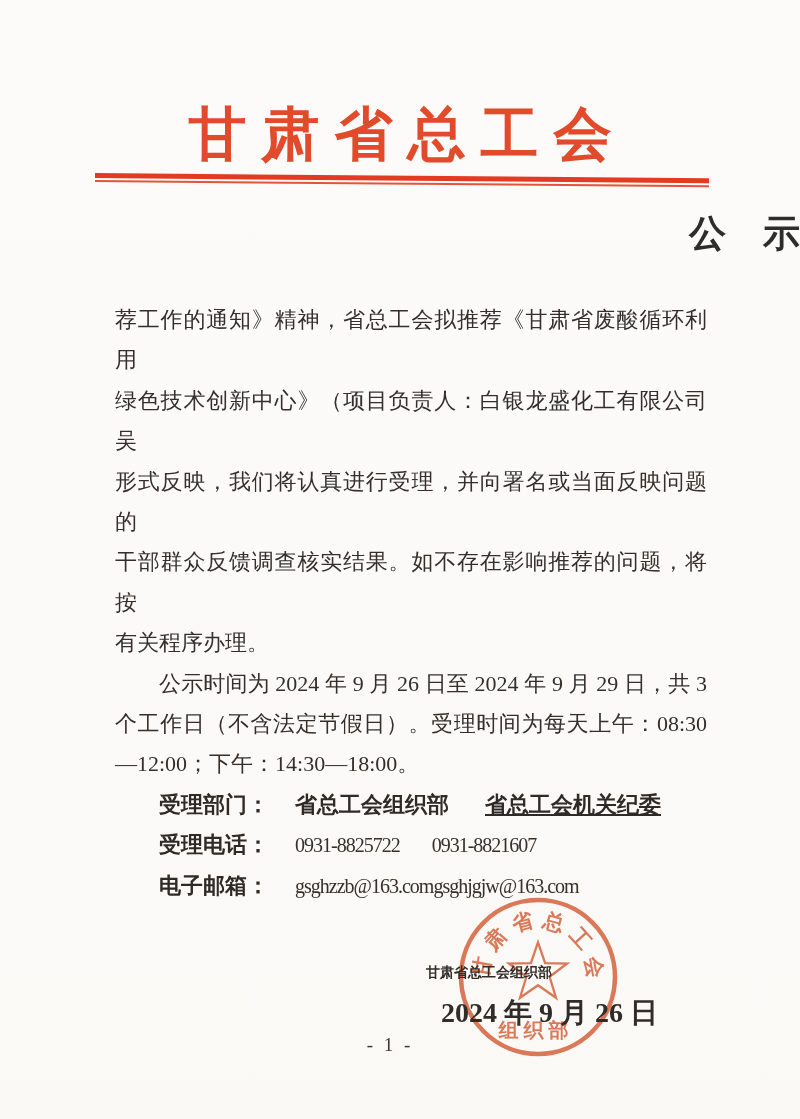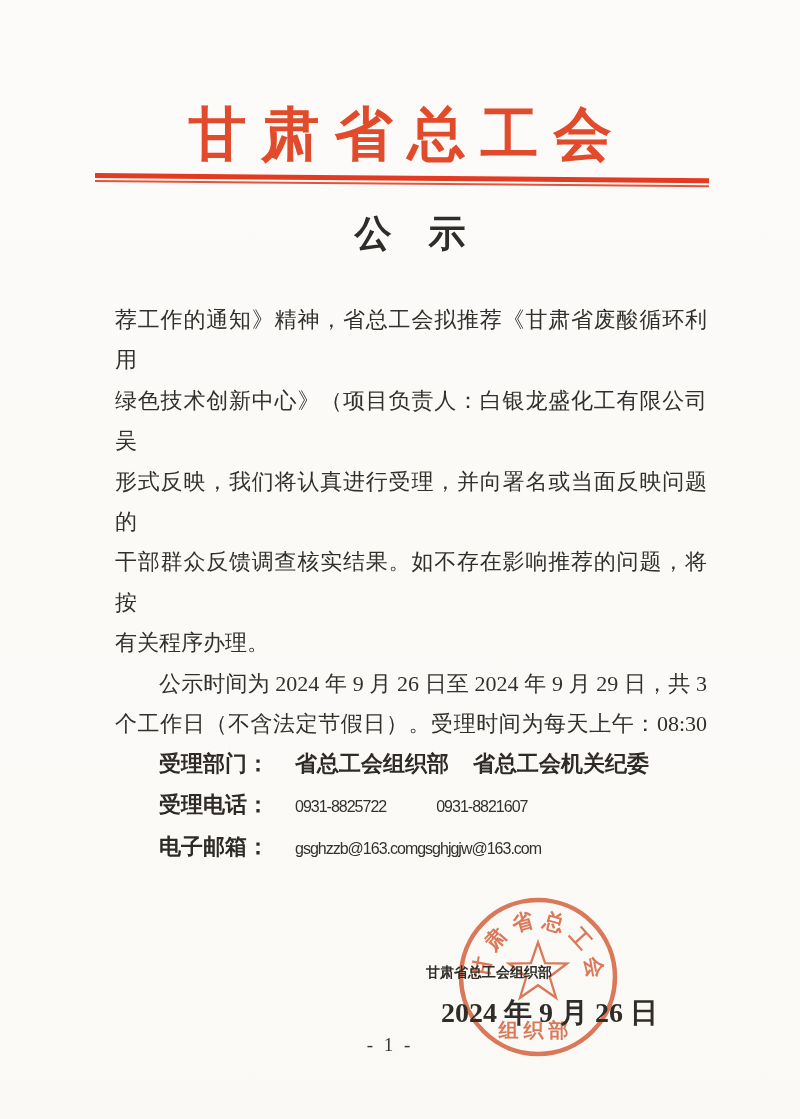--- a/index.html
+++ b/index.html
@@ -22,43 +22,43 @@
   }
   .red-rule{
     position:absolute;top:173px;left:95px;width:614px;height:10px;
     transform:rotate(0.5deg);transform-origin:left center;
   }
   .red-rule .bar-thick{height:4.5px;background:#e23b21;}
   .red-rule .bar-thin{height:1.5px;margin-top:2.5px;background:#e5543a;}
   
   .doc-title{
     position:absolute;top:211px;left:0;right:0;
-    text-align:center;
+    text-align:right;
     font-size:37px;line-height:46px;font-weight:bold;
     color:#2f2d29;
     padding-left:20px;
     white-space:nowrap;
   }
   
   .body{
     position:absolute;top:300px;left:115px;width:592px;
     font-size:22px;line-height:40.4px;
     z-index:2;
   }
   .line{white-space:nowrap;}
   .just{white-space:normal;text-align:justify;text-align-last:justify;text-justify:inter-character;}
   .indent{text-indent:44px;}
   .contact{font-weight:bold;padding-left:44px;color:#2e2b27;}
   .contact .v1{margin-left:26px;}
-  .r1 .v2{margin-left:24px;}
-  .r2 .v2{margin-left:50px;}
+  .r1 .v2{margin-left:36px;text-decoration:underline;}
+  .r2 .v2{margin-left:32px;}
   .r3 .v2{margin-left:0;}
   .mono{
-    font-family:Liberation Sans, sans-serif;
-    font-size:16px;font-weight:normal;letter-spacing:-1px;color:#34312c;
+    font-family:Liberation Serif, serif;
+    font-size:20px;font-weight:normal;letter-spacing:-1px;color:#34312c;
   }
   
   .sig-org{
     position:absolute;left:426px;top:953px;
     font-size:14px;line-height:40px;font-weight:bold;color:#302d28;
     z-index:3;white-space:nowrap;
   }
   .sig-date{
     position:absolute;left:441px;top:993px;
     font-size:28px;line-height:40px;font-weight:bold;color:#302d28;
@@ -105,20 +105,21 @@
 
   <div class="body">
     <div class="line just">荐工作的通知》精神，省总工会拟推荐《甘肃省废酸循环利用</div>
     <div class="line just">绿色技术创新中心》（项目负责人：白银龙盛化工有限公司吴</div>
     <div class="line just">形式反映，我们将认真进行受理，并向署名或当面反映问题的</div>
     <div class="line just">干部群众反馈调查核实结果。如不存在影响推荐的问题，将按</div>
     <div class="line">有关程序办理。</div>
 
     <div class="line indent just">公示时间为 2024 年 9 月 26 日至 2024 年 9 月 29 日，共 3</div>
     <div class="line just">个工作日（不含法定节假日）。受理时间为每天上午：08:30</div>
+    <div class="line">—12:00；下午：14:30—18:00。</div>
 
     <div class="line contact r1">
       <span class="clabel">受理部门：</span><span class="cv v1">省总工会组织部</span><span class="cv v2">省总工会机关纪委</span>
     </div>
     <div class="line contact r2">
       <span class="clabel">受理电话：</span><span class="cv v1 mono">0931-8825722</span><span class="cv v2 mono">0931-8821607</span>
     </div>
     <div class="line contact r3">
       <span class="clabel">电子邮箱：</span><span class="cv v1 mono">gsghzzb@163.com</span><span class="cv v2 mono">gsghjgjw@163.com</span>
     </div>

